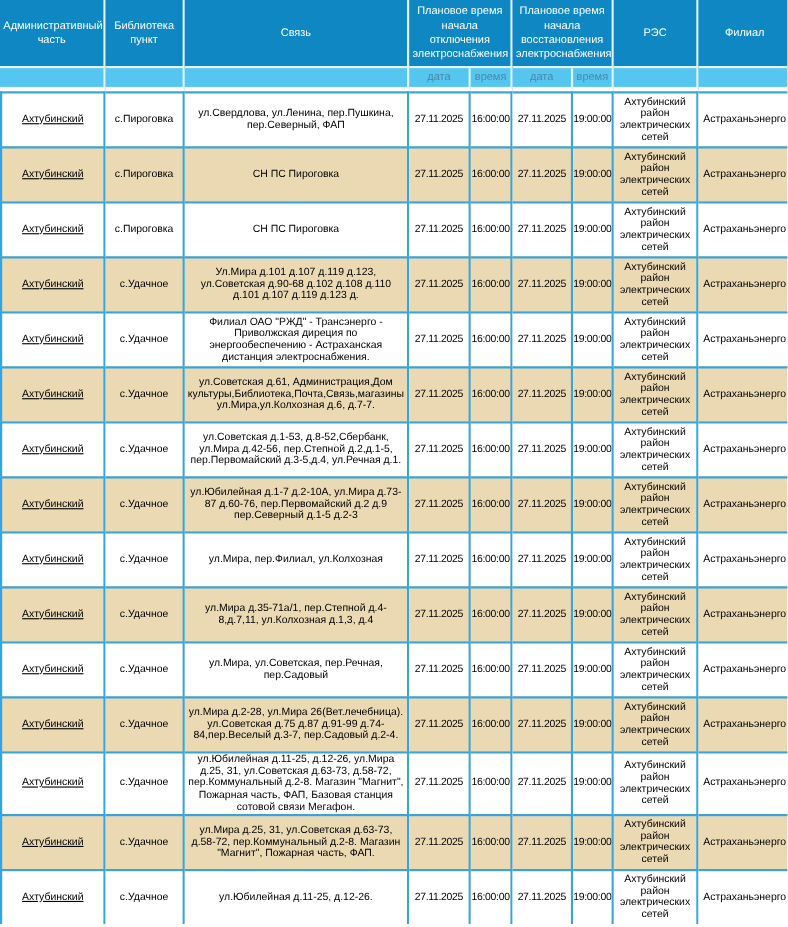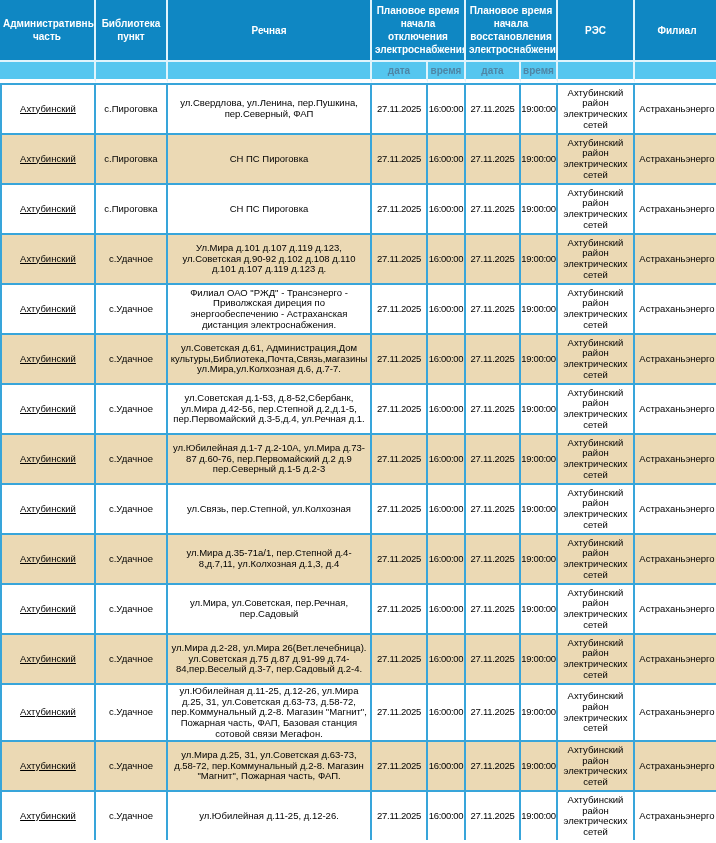--- a/index.html
+++ b/index.html
@@ -19,28 +19,28 @@
   }
   table{
     border-collapse:separate;border-spacing:0;table-layout:fixed;width:721px;
   }
   th,td{
     box-sizing:border-box;text-align:center;vertical-align:middle;
     font-family:"Liberation Sans", sans-serif;overflow:hidden;
   }
   .head-main th{
     background:var(--header-bg);color:var(--header-text);
-    font-size:10px;font-weight:bold;line-height:1.3;
+    font-size:10px;font-weight:normal;line-height:1.3;
     height:62px;padding:2px 3px;
     border-right:2px solid var(--header-border);
     border-bottom:2px solid var(--header-border);
   }
   .head-sub th{
     background:var(--subheader-bg);color:var(--subheader-text);
-    font-size:10px;font-weight:bold;height:21px;padding:0 2px;
+    font-size:10px;font-weight:normal;height:21px;padding:0 2px;
     border-right:2px solid var(--header-border);
     border-bottom:4px solid #ffffff;
   }
   tbody td{
     border-right:2px solid var(--body-border);
     border-top:2px solid var(--body-border);
     font-size:9.5px;line-height:1.12;color:var(--body-text);
     padding:1px 2px;background:var(--row-bg);
   }
   tbody td:first-child{border-left:2px solid var(--body-border);text-decoration:underline;}
@@ -61,21 +61,21 @@
         <col style="width:38px">
         <col style="width:55px">
       <col style="width:37px">
         <col style="width:77px">
         <col style="width:86px">
     </colgroup>
     <thead>
       <tr class="head-main">
         <th>Административный часть</th>
         <th>Библиотека пункт</th>
-        <th>Речная</th>
+        <th>Связь</th>
         <th colspan="2">Плановое время начала отключения электроснабжения</th>
         <th colspan="2">Плановое время начала восстановления электроснабжения</th>
         <th>РЭС</th>
         <th>Филиал</th>
       </tr>
       <tr class="head-sub">
         <th></th>
         <th></th>
         <th></th>
         <th>дата</th>
@@ -116,21 +116,21 @@
     <td class="dt">27.11.2025</td>
     <td class="dt">16:00:00</td>
     <td class="dt">27.11.2025</td>
     <td class="dt">19:00:00</td>
     <td>Ахтубинский район электрических сетей</td>
     <td>Астраханьэнерго</td>
   </tr>
         <tr class="alt">
     <td>Ахтубинский</td>
     <td>с.Удачное</td>
-    <td>Ул.Мира д.101 д.107 д.119 д.123, ул.Советская д.90-92 д.102 д.108 д.110 д.101 д.107 д.119 д.123 д.</td>
+    <td>Ул.Мира д.101 д.107 д.119 д.123, ул.Советская д.90-68 д.102 д.108 д.110 д.101 д.107 д.119 д.123 д.</td>
     <td class="dt">27.11.2025</td>
     <td class="dt">16:00:00</td>
     <td class="dt">27.11.2025</td>
     <td class="dt">19:00:00</td>
     <td>Ахтубинский район электрических сетей</td>
     <td>Астраханьэнерго</td>
   </tr>
         <tr>
     <td>Ахтубинский</td>
     <td>с.Удачное</td>
@@ -171,21 +171,21 @@
     <td class="dt">27.11.2025</td>
     <td class="dt">16:00:00</td>
     <td class="dt">27.11.2025</td>
     <td class="dt">19:00:00</td>
     <td>Ахтубинский район электрических сетей</td>
     <td>Астраханьэнерго</td>
   </tr>
         <tr>
     <td>Ахтубинский</td>
     <td>с.Удачное</td>
-    <td>ул.Связь, пер.Степной, ул.Колхозная</td>
+    <td>ул.Мира, пер.Филиал, ул.Колхозная</td>
     <td class="dt">27.11.2025</td>
     <td class="dt">16:00:00</td>
     <td class="dt">27.11.2025</td>
     <td class="dt">19:00:00</td>
     <td>Ахтубинский район электрических сетей</td>
     <td>Астраханьэнерго</td>
   </tr>
         <tr class="alt">
     <td>Ахтубинский</td>
     <td>с.Удачное</td>

